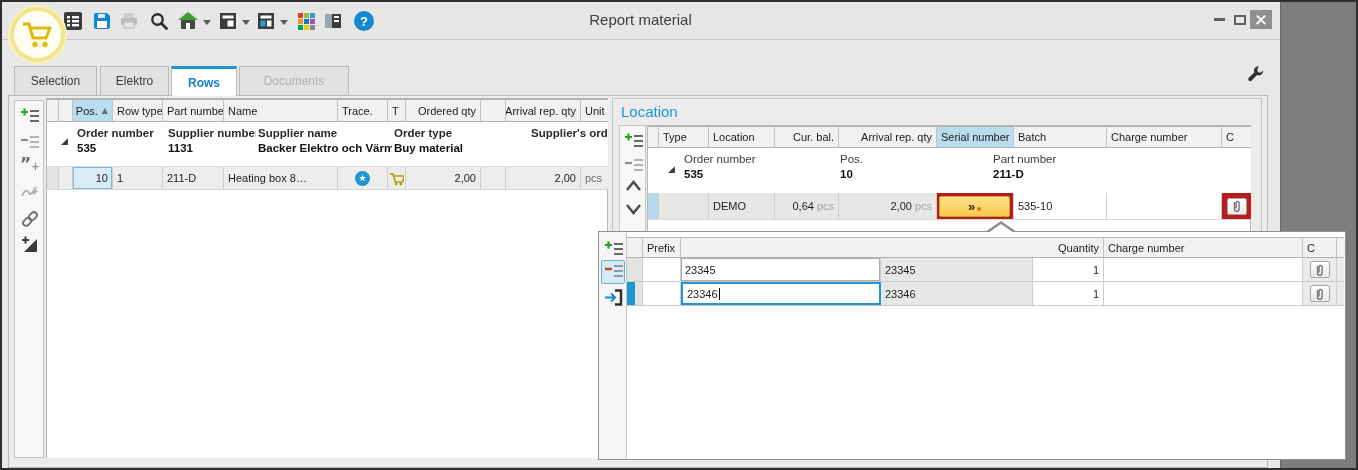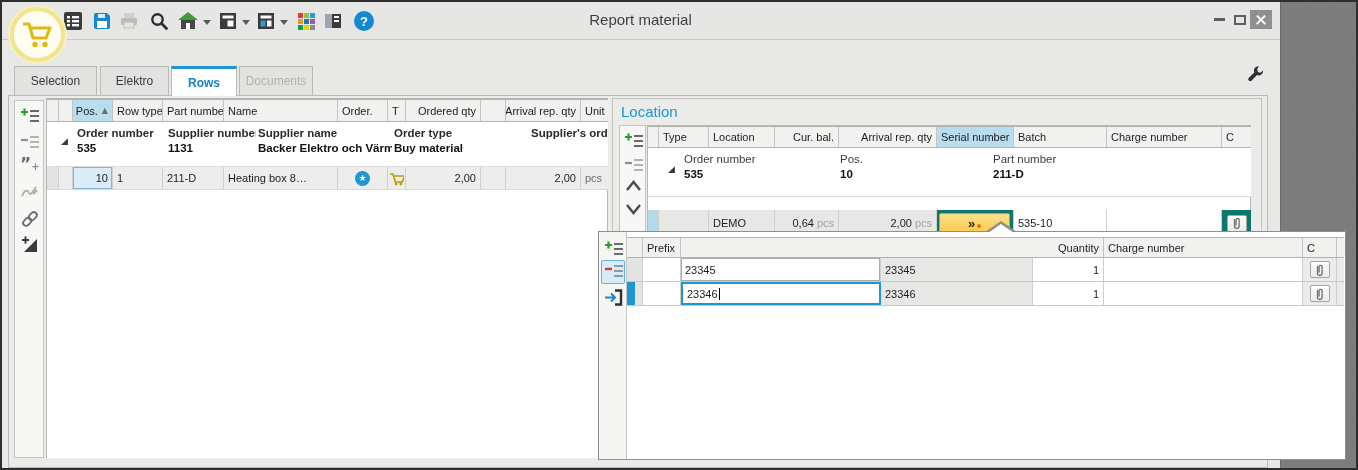--- a/index.html
+++ b/index.html
@@ -177,21 +177,21 @@
 
     <div class="tab" style="left:14px;width:83px">
         <span>Selection</span>
       </div>
     <div class="tab" style="left:100px;width:69px">
         <span>Elektro</span>
       </div>
     <div class="tab active" style="left:171px;width:66px">
         <span>Rows</span>
       </div>
-    <div class="tab disabled" style="left:239px;width:74px">
+    <div class="tab disabled" style="left:239px;width:110px">
         <span>Documents</span>
       </div>
 
     <div class="ticon" style="left:1246px;top:64px">
       <svg width="19" height="19" viewBox="0 0 19 19">
           <path d="M12.8 2.2 a4.4 4.4 0 0 0 -4.5 6.2 L2.6 13.9 a2 2 0 0 0 2.8 2.8 L11 11 a4.4 4.4 0 0 0 6.1-4.6 l-2.6 2.4 -2.6-.7 -.7-2.6 Z" fill="#2f2f2f"></path>
           <circle cx="4.6" cy="15.2" r="1.1" fill="#2f2f2f"></circle>
         </svg>
     </div>
 
@@ -247,21 +247,21 @@
         <div class="cell" style="left:66px;width:50px">
             <span>Row type</span>
           </div>
         <div class="cell" style="left:116px;width:61px">
             <span>Part number</span>
           </div>
         <div class="cell" style="left:177px;width:114px">
             <span>Name</span>
           </div>
         <div class="cell" style="left:291px;width:50px">
-            <span>Order.</span>
+            <span>Trace.</span>
           </div>
         <div class="cell" style="left:341px;width:18px">
             <span>T</span>
           </div>
         <div class="cell num" style="left:359px;width:75px">
             <span>Ordered qty</span>
           </div>
         <div class="cell" style="left:434px;width:25px"></div>
         <div class="cell num" style="left:459px;width:75px">
             <span>Arrival rep. qty</span>
@@ -398,21 +398,21 @@
           <div class="gfield" style="left:192px;width:70px">
             <span class="glabel" style="color:#3c3c3c">Pos.</span>
             <span class="gvalue">10</span>
           </div>
           <div class="gfield" style="left:345px;width:100px">
             <span class="glabel" style="color:#3c3c3c">Part number</span>
             <span class="gvalue">211-D</span>
           </div>
         </div>
 
-        <div style="position:absolute;left:0;top:84px;width:603px;height:27px;background:#0f766e;border-bottom:1px solid #d8d8d6">
+        <div style="position:absolute;left:0;top:67px;width:603px;height:27px;background:#b91c1c;border-bottom:1px solid #d8d8d6">
           <div class="cell" style="left:0;width:11px;background:#b5d9ec"></div>
           <div class="cell graycell" style="left:11px;width:50px"></div>
           <div class="cell graycell" style="left:61px;width:66px">
               <span>DEMO</span>
             </div>
           <div class="cell graycell num" style="left:127px;width:64px">
               <span>0,64</span>
               <span class="unit">pcs</span>
             </div>
           <div class="cell graycell num" style="left:191px;width:98px">

